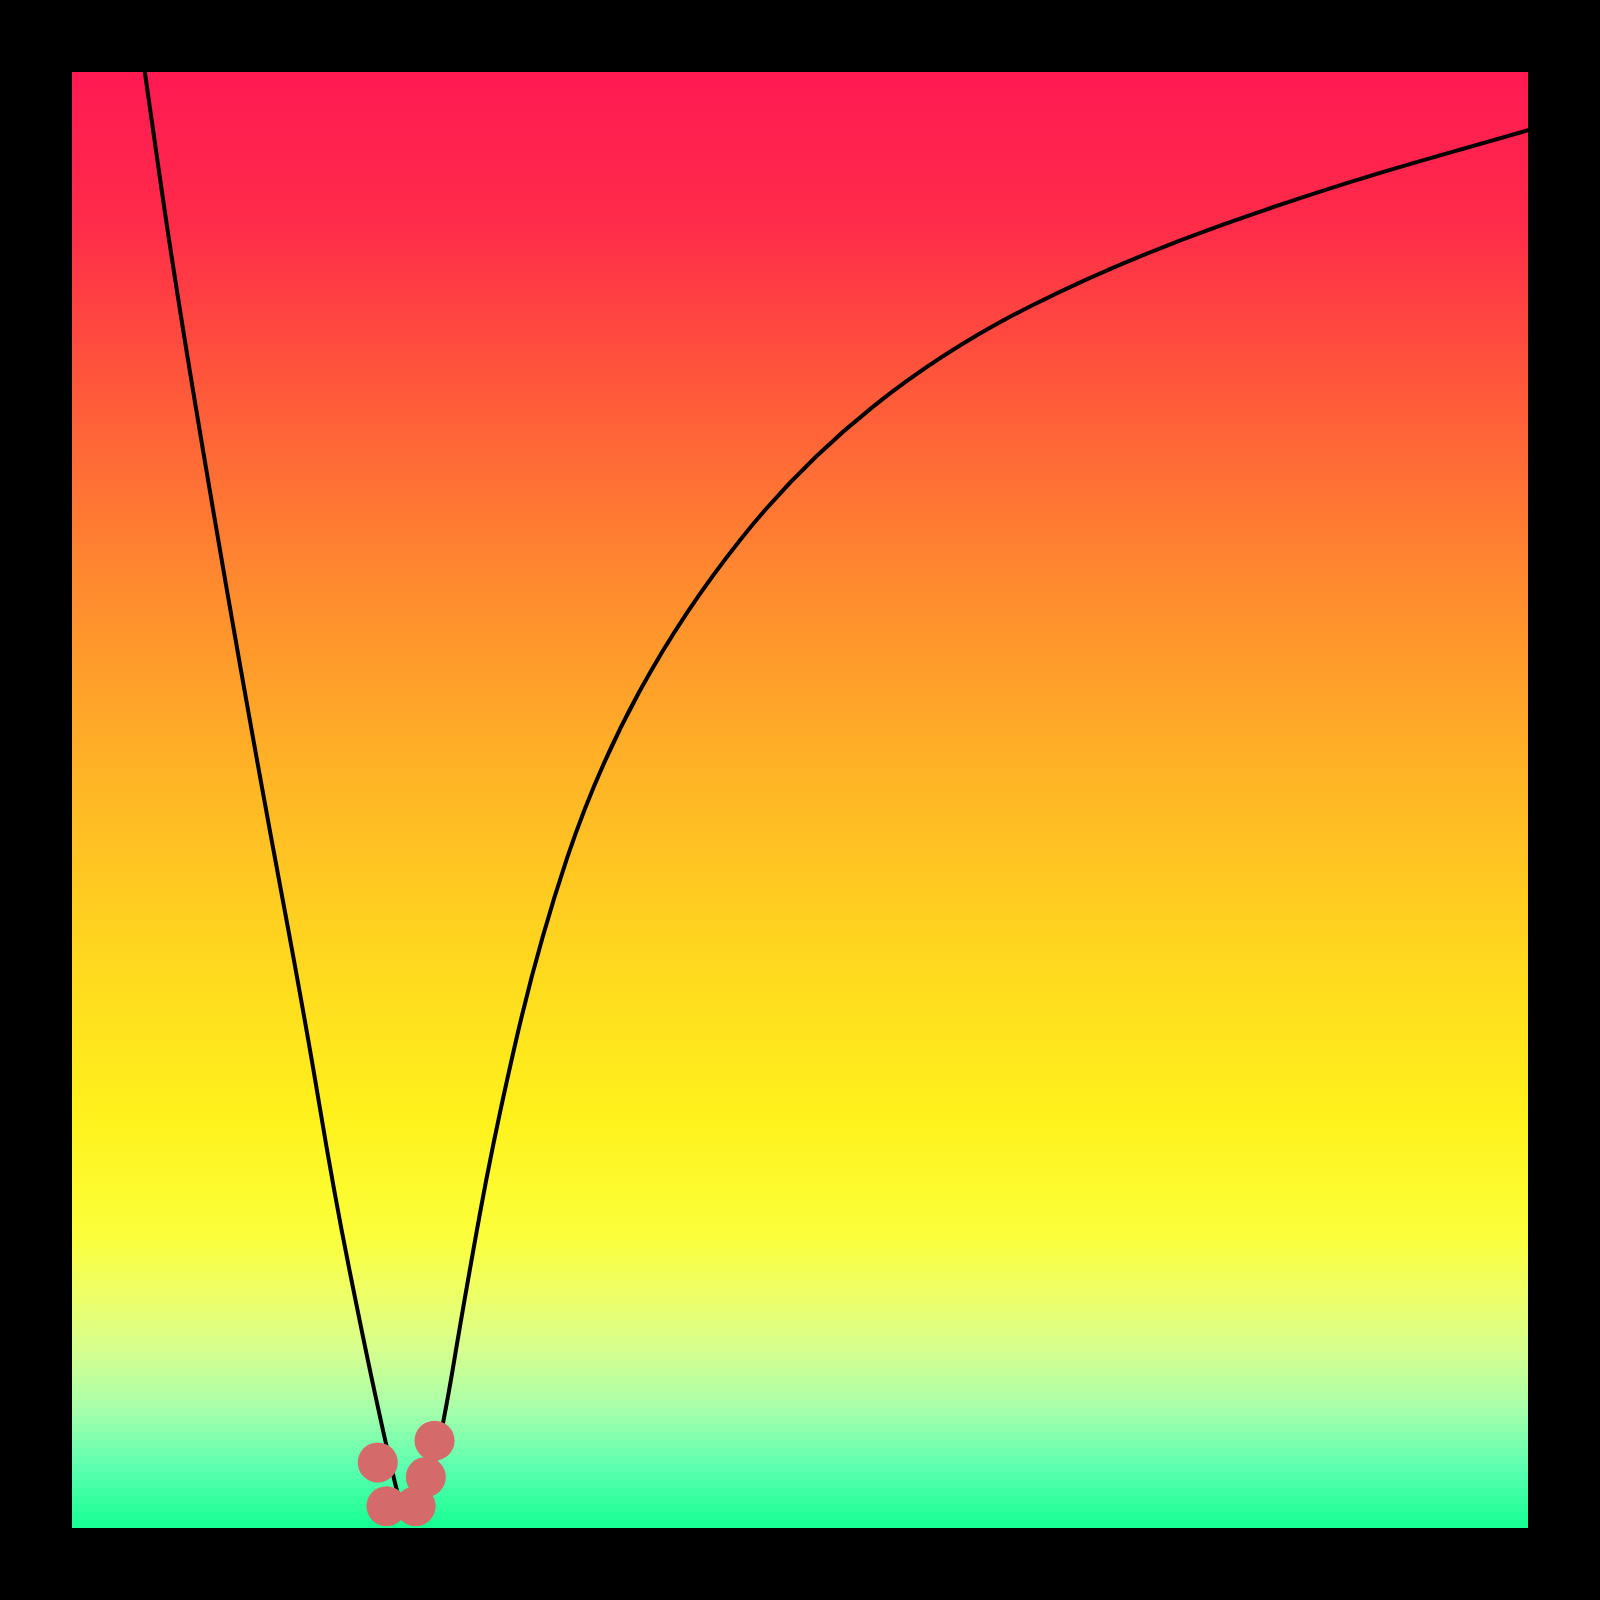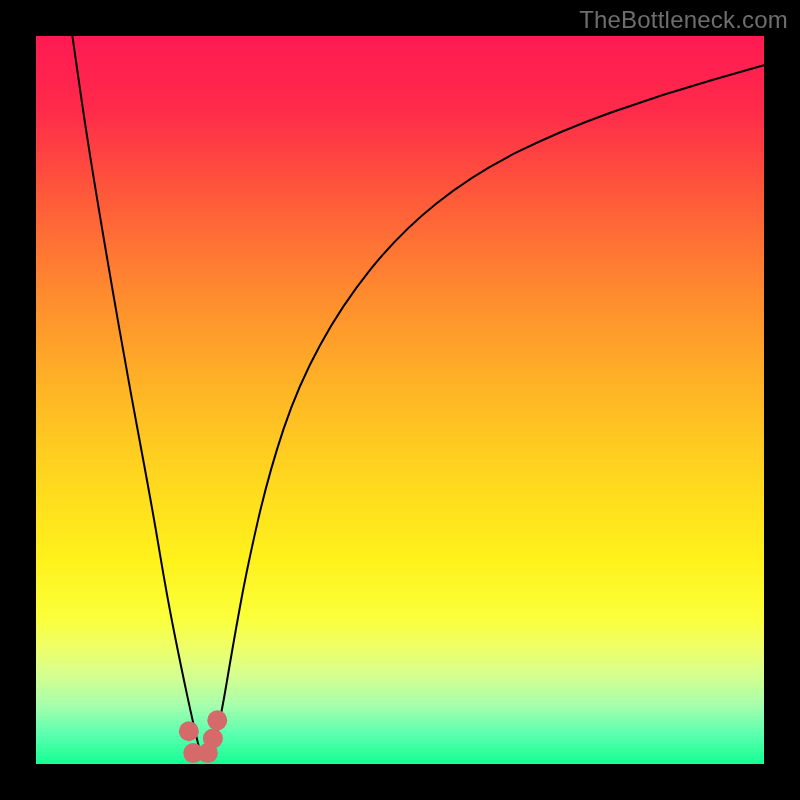--- a/index.html
+++ b/index.html
@@ -238,15 +238,14 @@
       <g id="highlight-dots">
           <circle cx="152.88" cy="695.24" r="10" fill="#d46a6a"></circle>
           <circle cx="157.24800000000002" cy="717.08" r="10" fill="#d46a6a"></circle>
           <circle cx="171.80800000000002" cy="717.08" r="10" fill="#d46a6a"></circle>
           <circle cx="176.904" cy="702.52" r="10" fill="#d46a6a"></circle>
           <circle cx="181.272" cy="684.32" r="10" fill="#d46a6a"></circle>
         </g>
     </svg>
   </div>
 
-  <div class="watermark">TheBottleneck.com</div>
 
 </div>
 
 </body></html>

